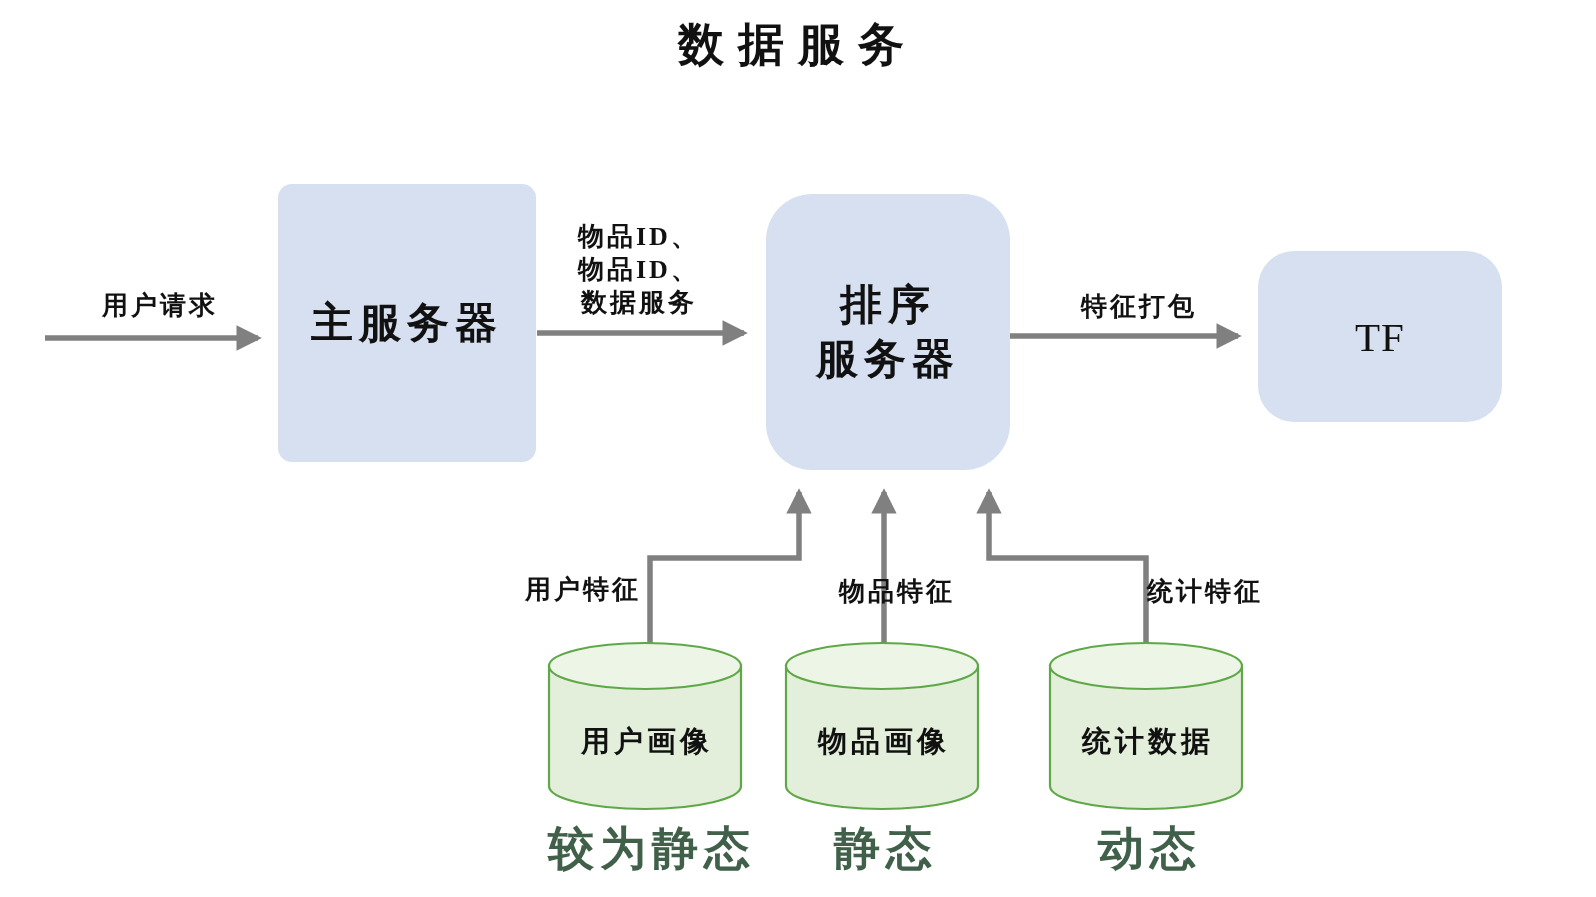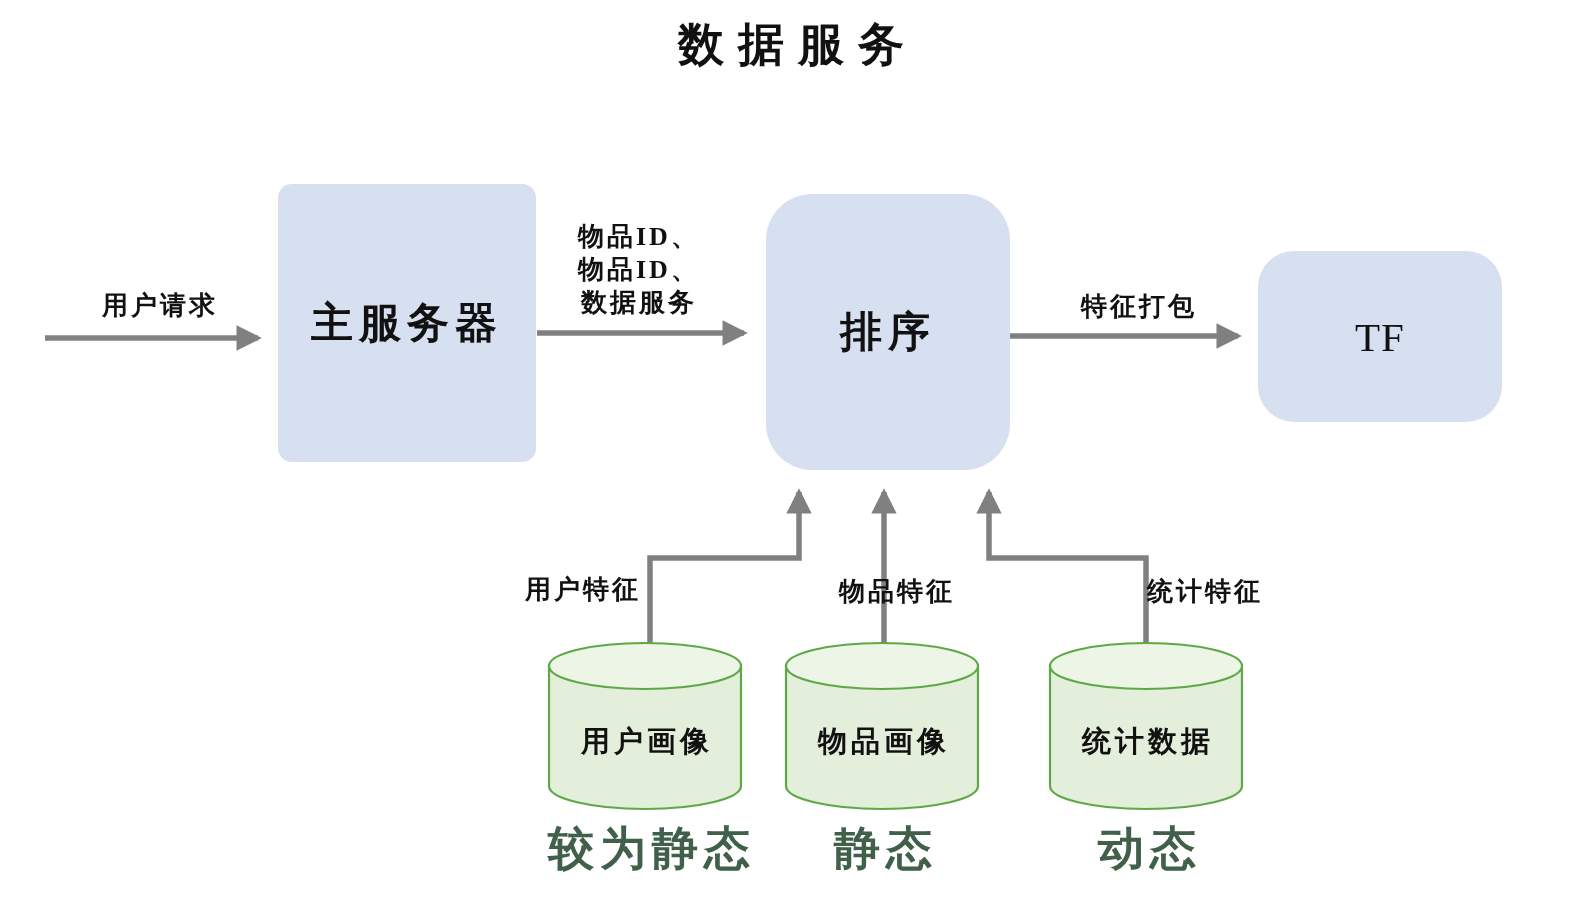--- a/index.html
+++ b/index.html
@@ -83,20 +83,21 @@
 </svg>
 
 <div class="abs title">数据服务</div>
 
 <div class="abs node node-main">
   <div class="node-label">主服务器</div>
 </div>
 
 <div class="abs node node-rank">
   <div class="node-label">排序</div>
+  <div class="node-label">服务器</div>
 </div>
 
 <div class="abs node node-tf">
   <div class="tf-label">TF</div>
 </div>
 
 <div class="abs elabel center" style="left:160px;top:288px">用户请求</div>
 
 <div class="abs elabel rank-input">
   <div>物品ID、</div>

